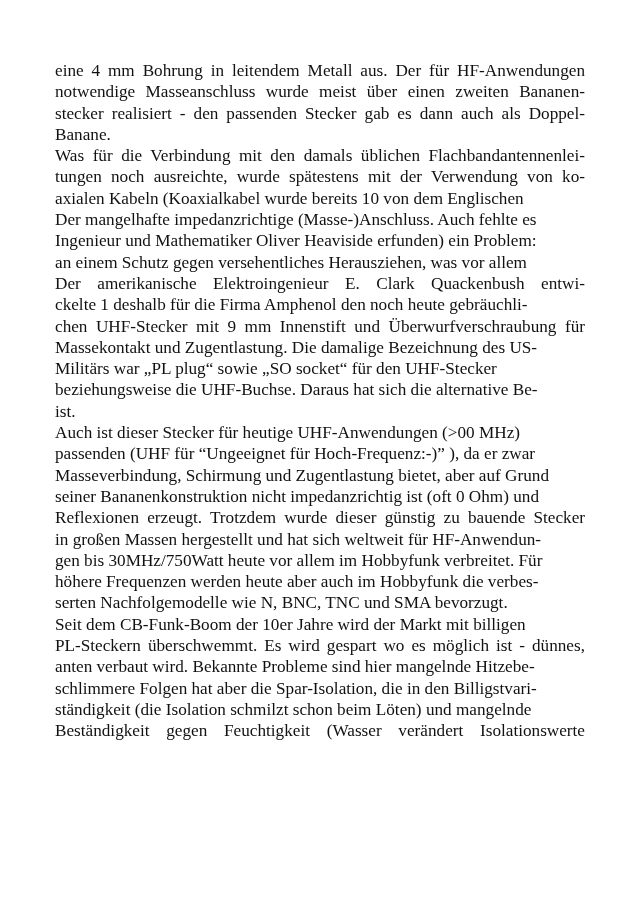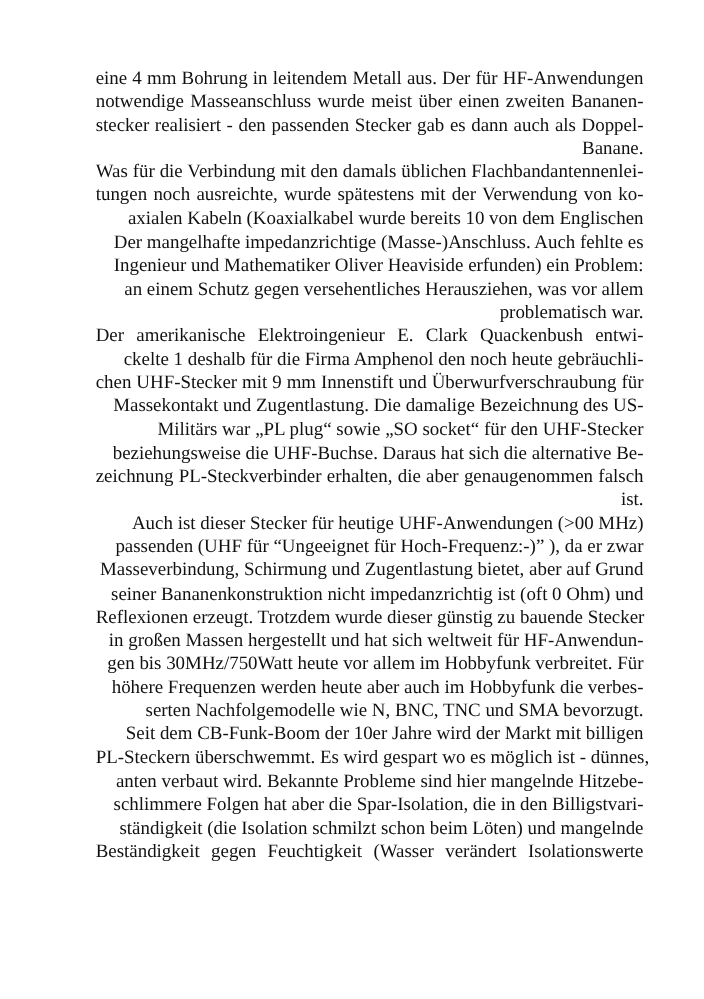--- a/index.html
+++ b/index.html
@@ -20,57 +20,54 @@
       width: 530px;
       font-family: "Liberation Serif", "DejaVu Serif", serif;
       font-size: 17.2px;
       color: #111111;
       line-height: 21.3px;
     }
     .line {
       display: block;
       white-space: nowrap;
       height: 21.3px;
-      margin-left: 32px;
     }
     .line.justify {
       text-align: justify;
       text-align-last: justify;
     }
     .line.left {
-      text-align: right;
+      text-align: left;
     }
   </style>
 </head>
 <body>
 
 <div class="page" id="page">
     <div class="paragraph">
       <span class="line justify">eine 4 mm Bohrung in leitendem Metall aus. Der für HF-Anwendungen</span>
       <span class="line justify">notwendige Masseanschluss wurde meist über einen zweiten Bananen-</span>
       <span class="line justify">stecker realisiert - den passenden Stecker gab es dann auch als Doppel-</span>
       <span class="line left">Banane.</span>
     </div>
     <div class="paragraph">
       <span class="line justify">Was für die Verbindung mit den damals üblichen Flachbandantennenlei-</span>
       <span class="line justify">tungen noch ausreichte, wurde spätestens mit der Verwendung von ko-</span>
       <span class="line left">axialen Kabeln (Koaxialkabel wurde bereits 10 von dem Englischen</span>
       <span class="line left">Der mangelhafte impedanzrichtige (Masse-)Anschluss. Auch fehlte es</span>
       <span class="line left">Ingenieur und Mathematiker Oliver Heaviside erfunden) ein Problem:</span>
       <span class="line left">an einem Schutz gegen versehentliches Herausziehen, was vor allem</span>
-      <span class="line left">problematisch war.</span>
     </div>
     <div class="paragraph">
       <span class="line justify">Der amerikanische Elektroingenieur E. Clark Quackenbush entwi-</span>
       <span class="line left">ckelte 1 deshalb für die Firma Amphenol den noch heute gebräuchli-</span>
       <span class="line justify">chen UHF-Stecker mit 9 mm Innenstift und Überwurfverschraubung für</span>
       <span class="line left">Massekontakt und Zugentlastung. Die damalige Bezeichnung des US-</span>
       <span class="line left">Militärs war „PL plug“ sowie „SO socket“ für den UHF-Stecker</span>
       <span class="line left">beziehungsweise die UHF-Buchse. Daraus hat sich die alternative Be-</span>
-      <span class="line justify">zeichnung PL-Steckverbinder erhalten, die aber genaugenommen falsch</span>
       <span class="line left">ist.</span>
     </div>
     <div class="paragraph">
       <span class="line left">Auch ist dieser Stecker für heutige UHF-Anwendungen (&gt;00 MHz)</span>
       <span class="line left">passenden (UHF für “Ungeeignet für Hoch-Frequenz:-)” ), da er zwar</span>
       <span class="line left">Masseverbindung, Schirmung und Zugentlastung bietet, aber auf Grund</span>
       <span class="line left">seiner Bananenkonstruktion nicht impedanzrichtig ist (oft 0 Ohm) und</span>
       <span class="line justify">Reflexionen erzeugt. Trotzdem wurde dieser günstig zu bauende Stecker</span>
       <span class="line left">in großen Massen hergestellt und hat sich weltweit für HF-Anwendun-</span>
       <span class="line left">gen bis 30MHz/750Watt heute vor allem im Hobbyfunk verbreitet. Für</span>

